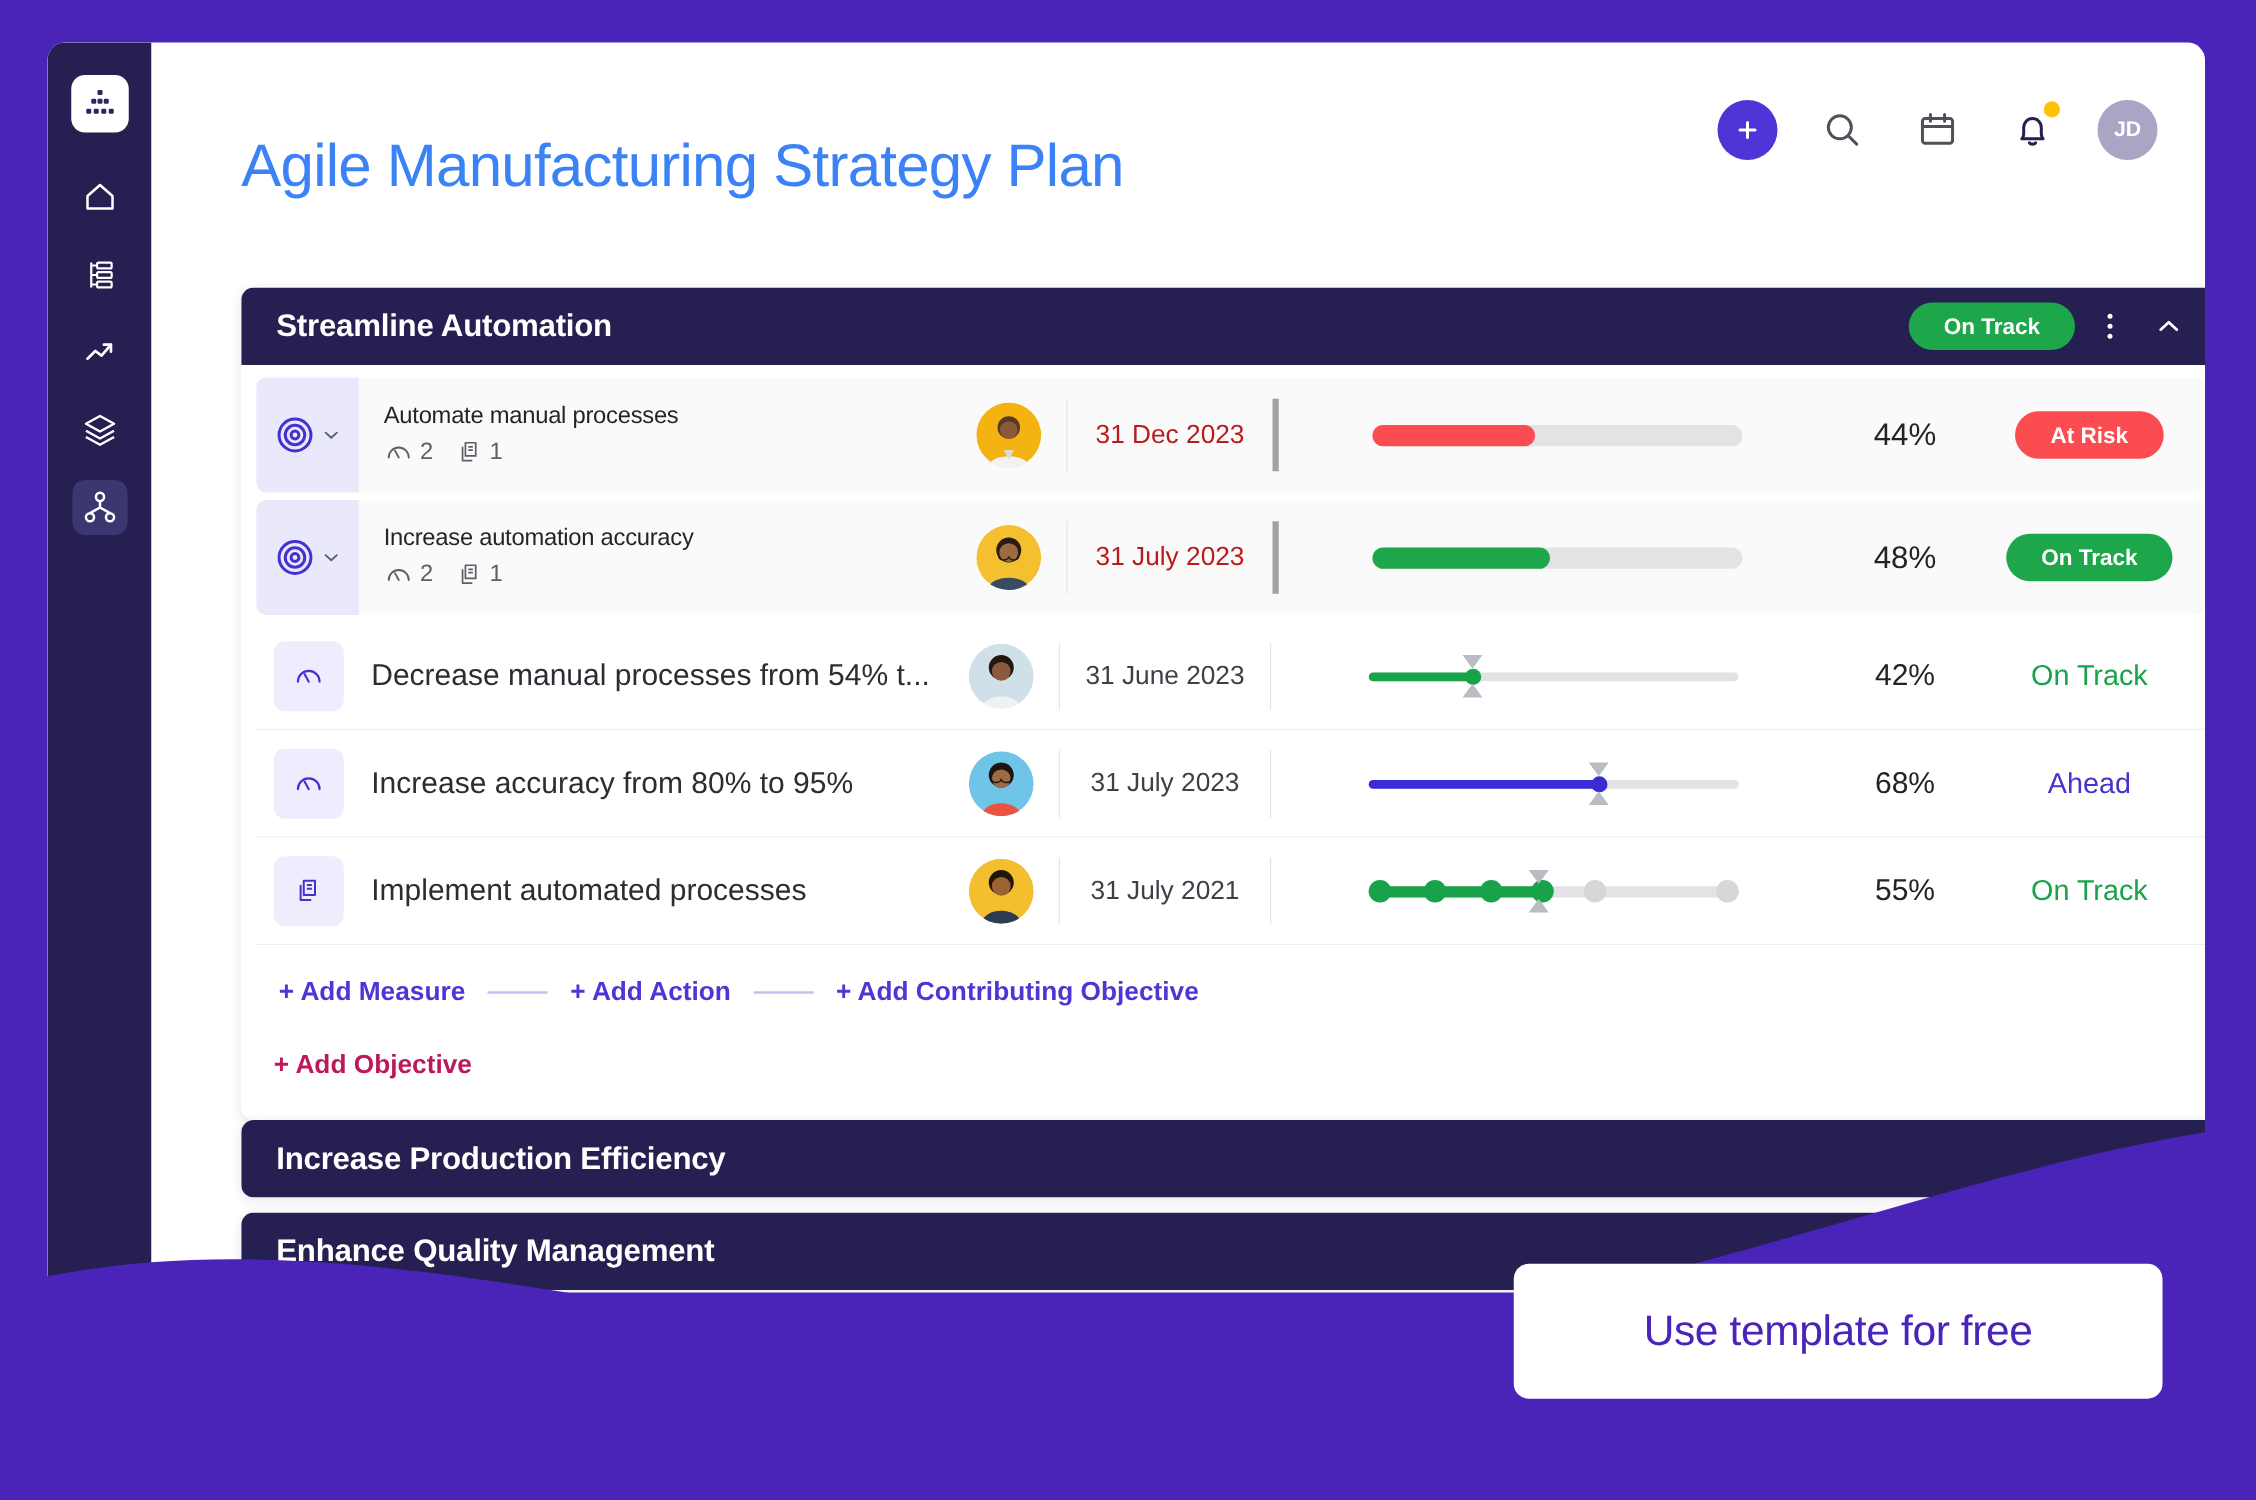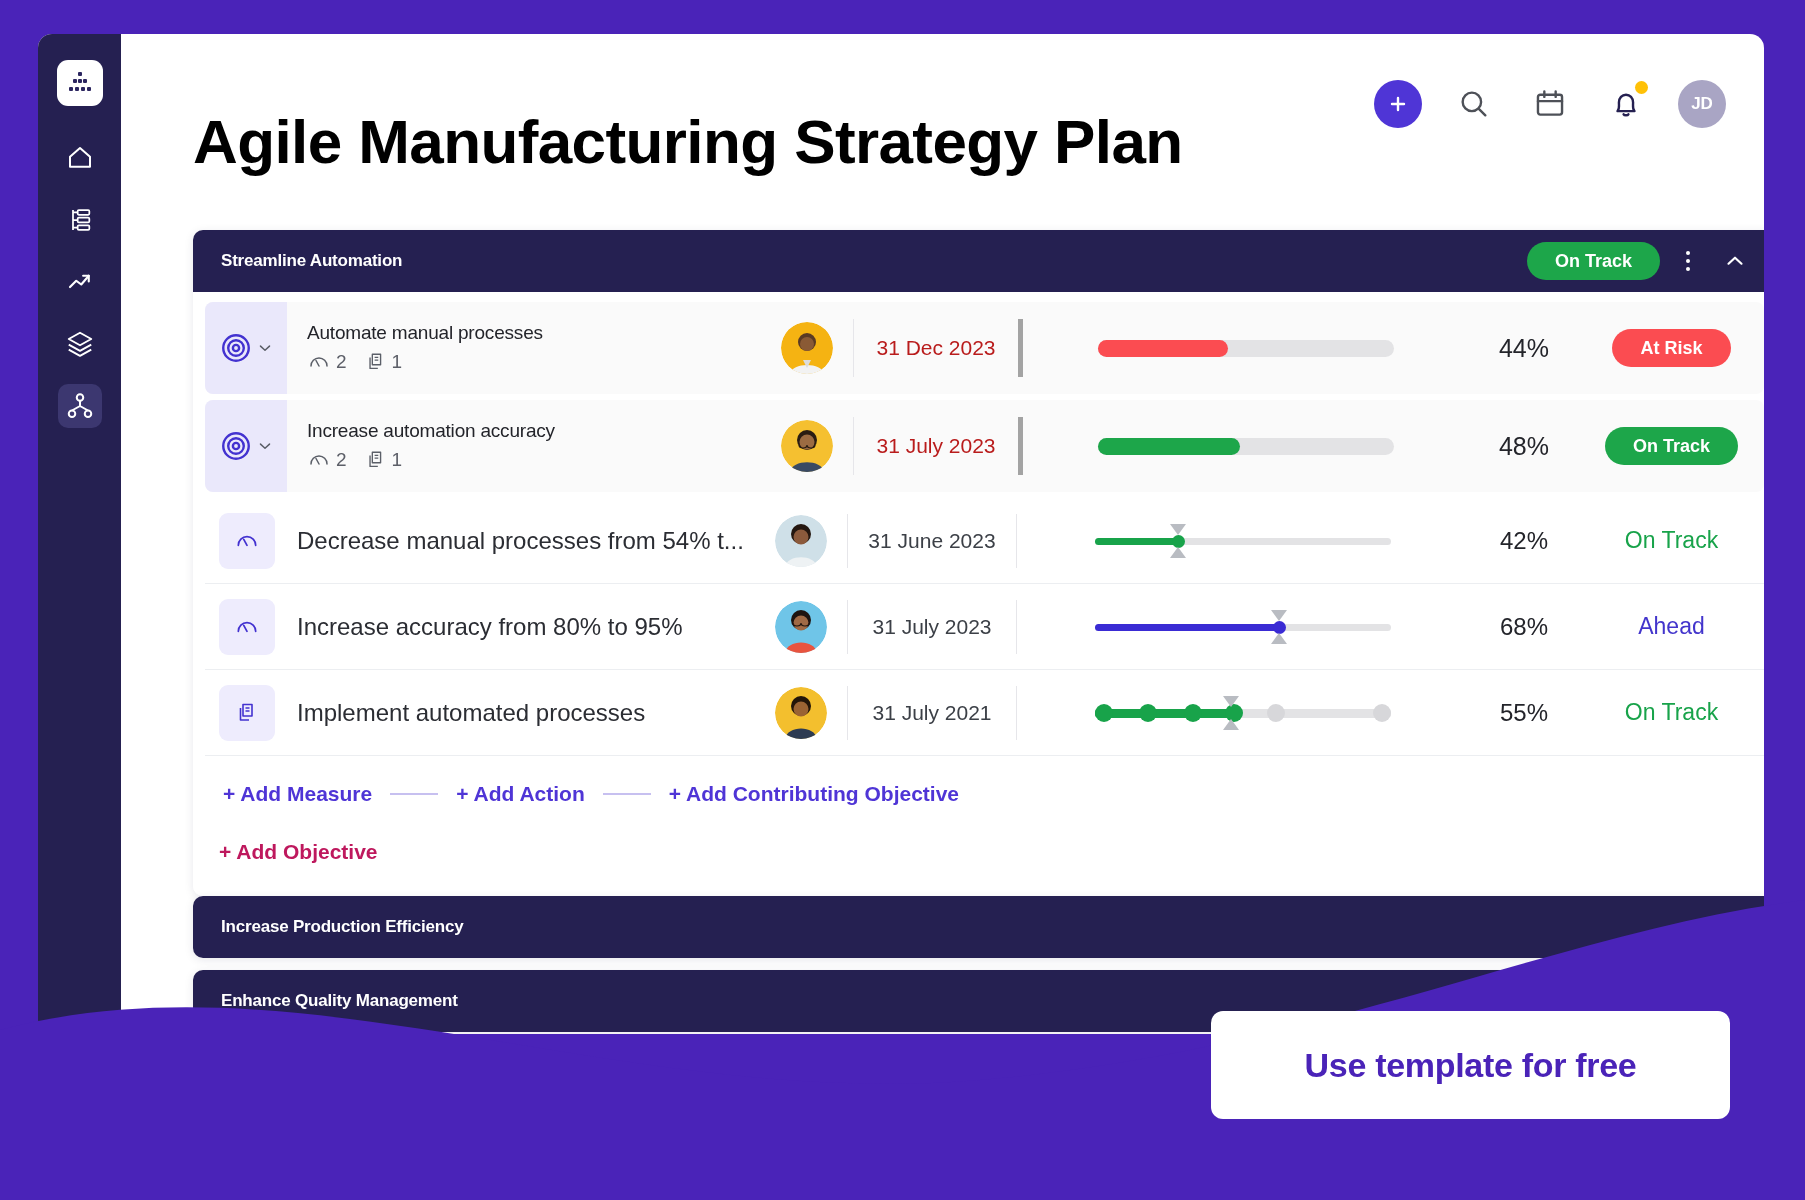--- a/index.html
+++ b/index.html
@@ -41,21 +41,21 @@
   .side-item {
     width: 44px; height: 44px; border-radius: 10px;
     display: flex; align-items: center; justify-content: center;
     margin-bottom: 10px;
   }
   .side-item.active { background: #3c3770; }
 
   
   #page-title {
     position: absolute; left: 155px; top: 72px;
-    font-size: 62px; font-weight: 700; color: #000000;
+    font-size: 48px; font-weight: 400; color: #3b82f6;
     letter-spacing: -0.6px; white-space: nowrap;
   }
   #header-actions {
     position: absolute; right: 38px; top: 46px;
     display: flex; align-items: center; gap: 28px;
   }
   .hdr-btn { width: 48px; height: 48px; display: flex; align-items: center; justify-content: center; }
   #add-button {
     width: 48px; height: 48px; border-radius: 50%;
     background: #4f35d6; display: flex; align-items: center; justify-content: center;
@@ -76,21 +76,21 @@
     position: absolute; left: 155px; width: 1583px;
     border-radius: 10px; overflow: hidden;
     background: #ffffff;
     box-shadow: 0 2px 10px rgba(20,20,60,.10);
   }
   #card-streamline { top: 196px; }
   .card-header {
     height: 62px; background: #252051;
     display: flex; align-items: center; padding: 0 22px 0 28px;
   }
-  .card-header-title { color: #ffffff; font-size: 17px; font-weight: 700; letter-spacing: -0.2px; }
+  .card-header-title { color: #ffffff; font-size: 25px; font-weight: 700; letter-spacing: -0.2px; }
   .card-header-right { margin-left: auto; display: flex; align-items: center; gap: 14px; }
   .pill {
     height: 38px; padding: 0 28px; border-radius: 19px;
     display: flex; align-items: center; justify-content: center;
     color: #ffffff; font-size: 18px; font-weight: 700; white-space: nowrap;
   }
   .pill.green { background: #1da64a; }
   .pill.red { background: #fb4c51; }
   .kebab { width: 28px; height: 38px; display: flex; flex-direction: column; align-items: center; justify-content: center; gap: 4px; }
   .kebab i { width: 4px; height: 4px; border-radius: 50%; background: #ffffff; display: block; }
@@ -177,21 +177,21 @@
   #card-production { top: 862px; }
   #card-quality { top: 936px; }
   .collapsed-header { height: 62px; }
 
   
   #cta-button {
     position: absolute; left: 1211px; top: 1011px;
     width: 519px; height: 108px; border-radius: 12px;
     background: #ffffff; z-index: 6;
     display: flex; align-items: center; justify-content: center;
-    color: #4a23b8; font-size: 34px; font-weight: 700; letter-spacing: -0.3px;
+    color: #4a23b8; font-size: 34px; font-weight: 400; letter-spacing: -0.3px;
   }
 </style>
 </head>
 <body>
 
 <svg id="bg-wave" viewBox="0 0 1805 420" preserveAspectRatio="none">
   <path d="M0 250 C 300 170, 620 330, 980 300 C 1320 272, 1560 150, 1805 120 L1805 420 L0 420 Z" fill="#4a23b8"></path>
 </svg>
 
 <div id="app-window">

